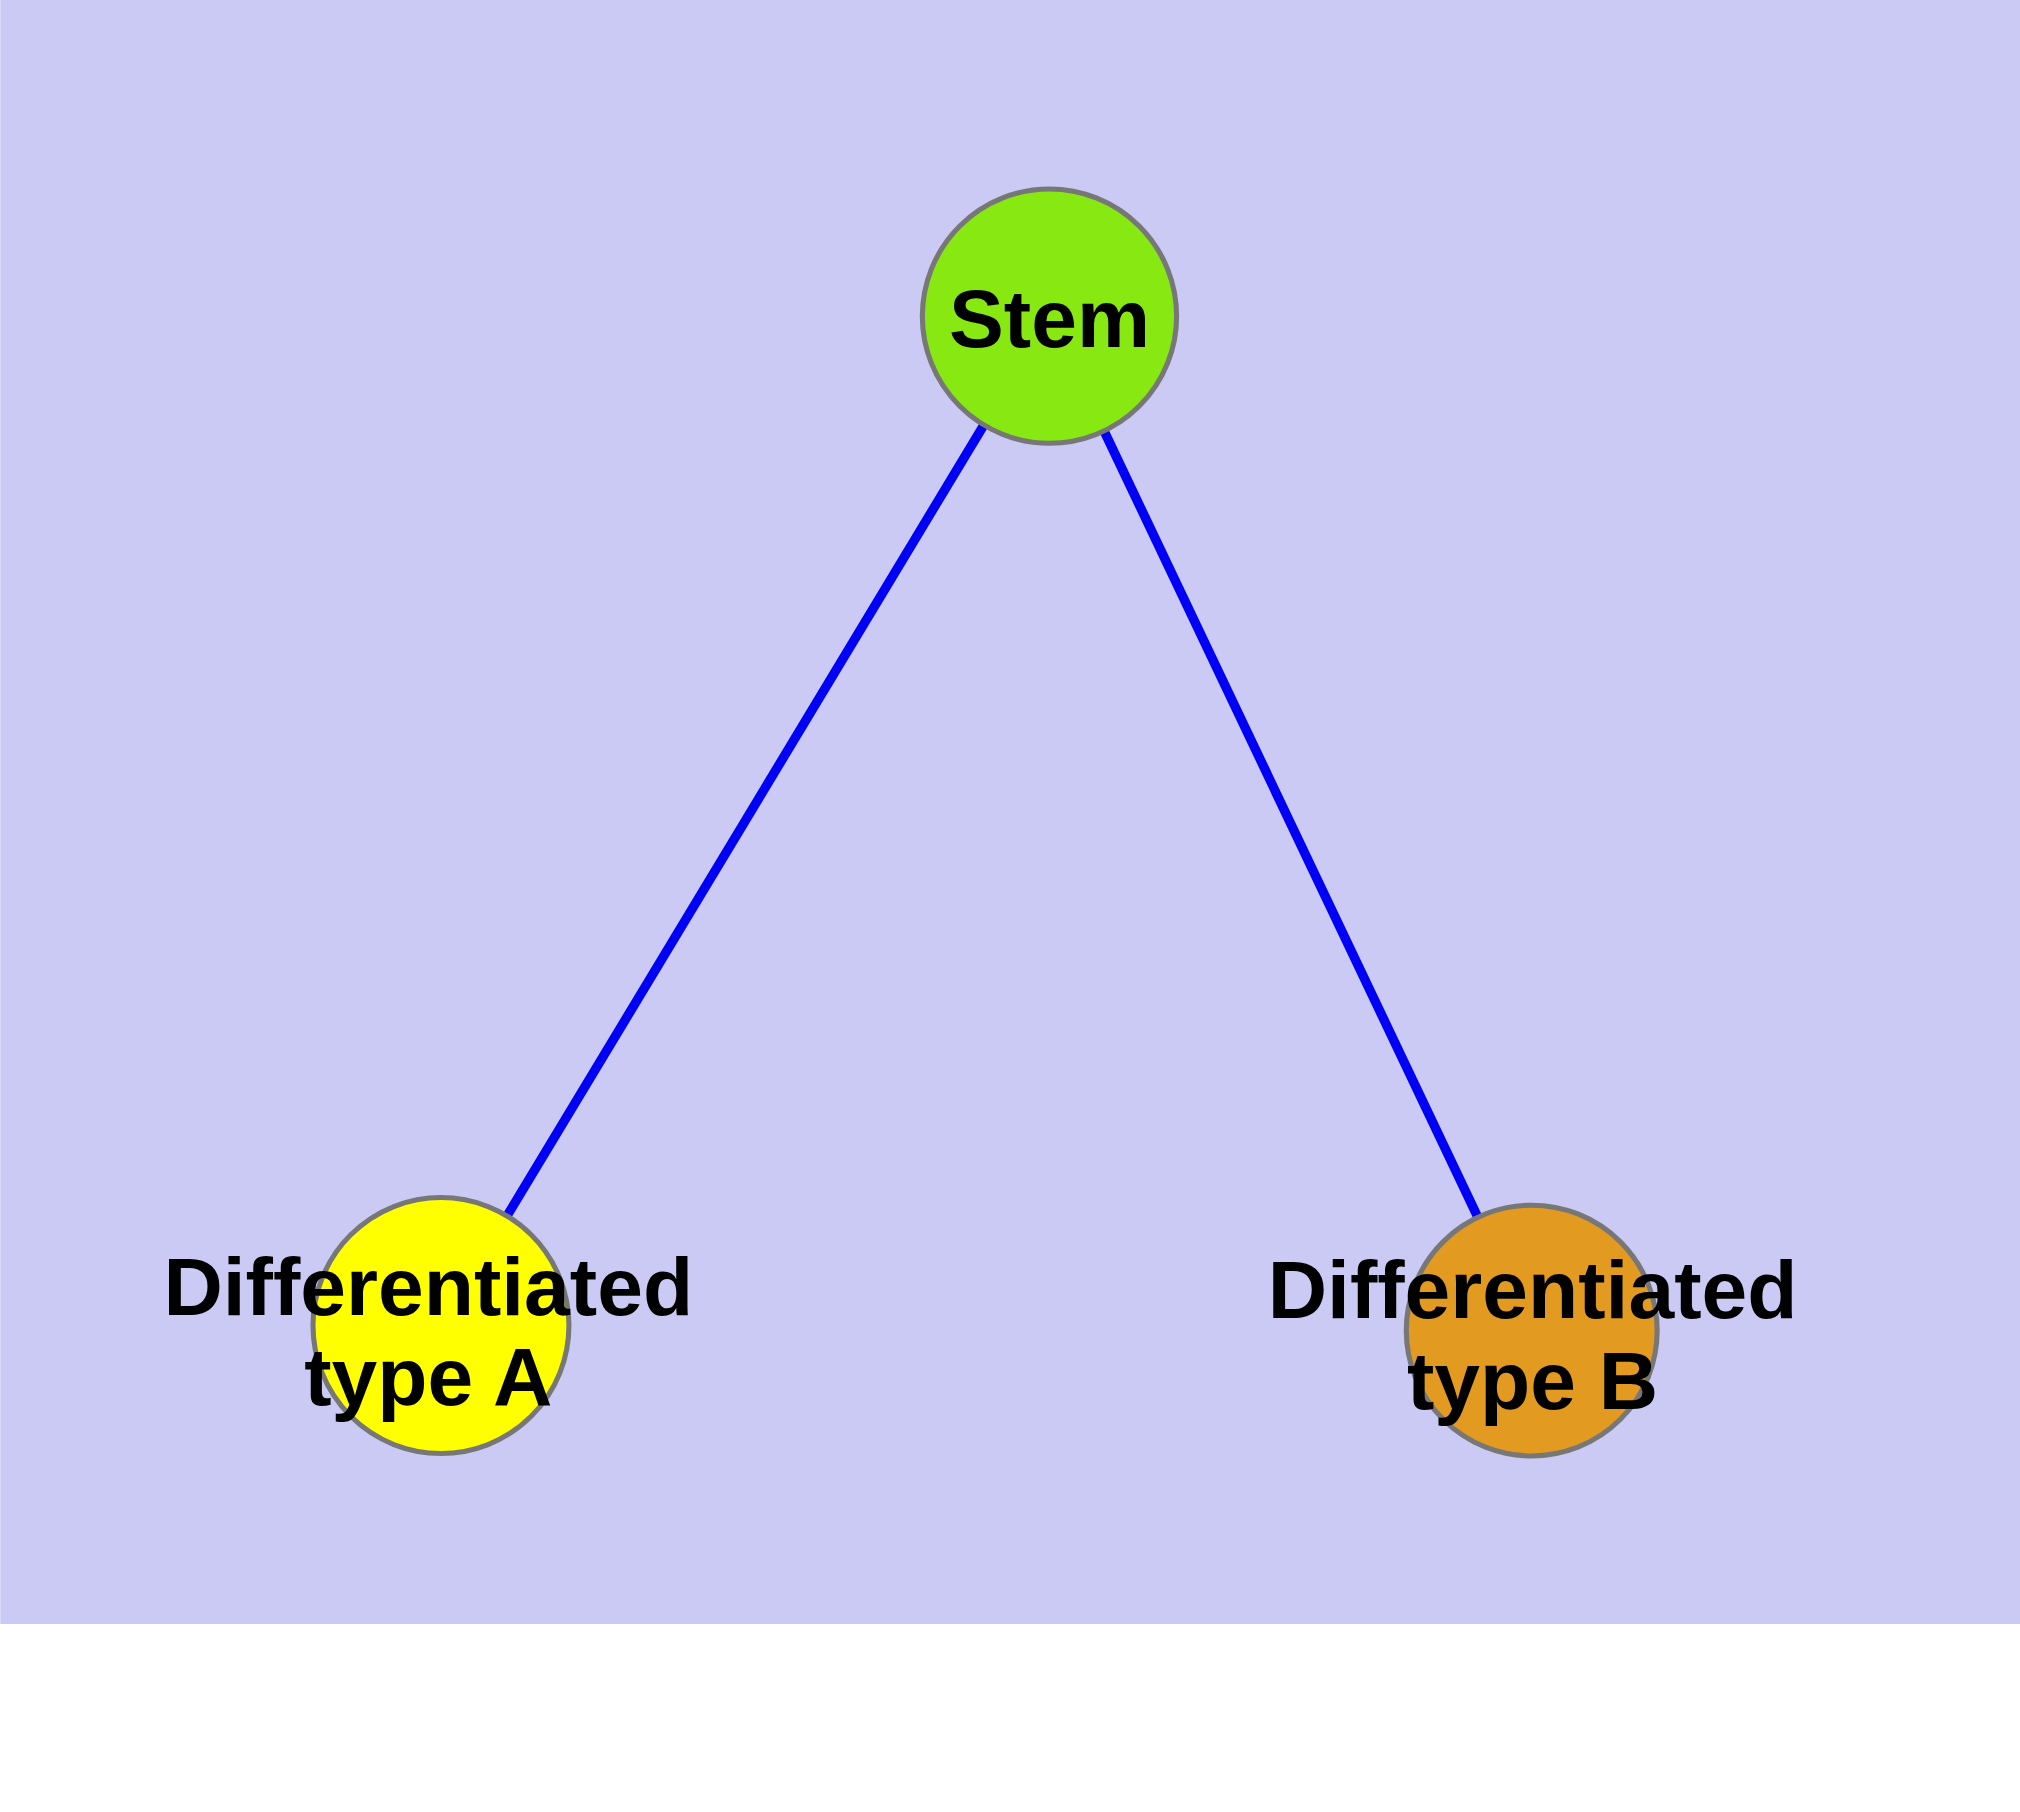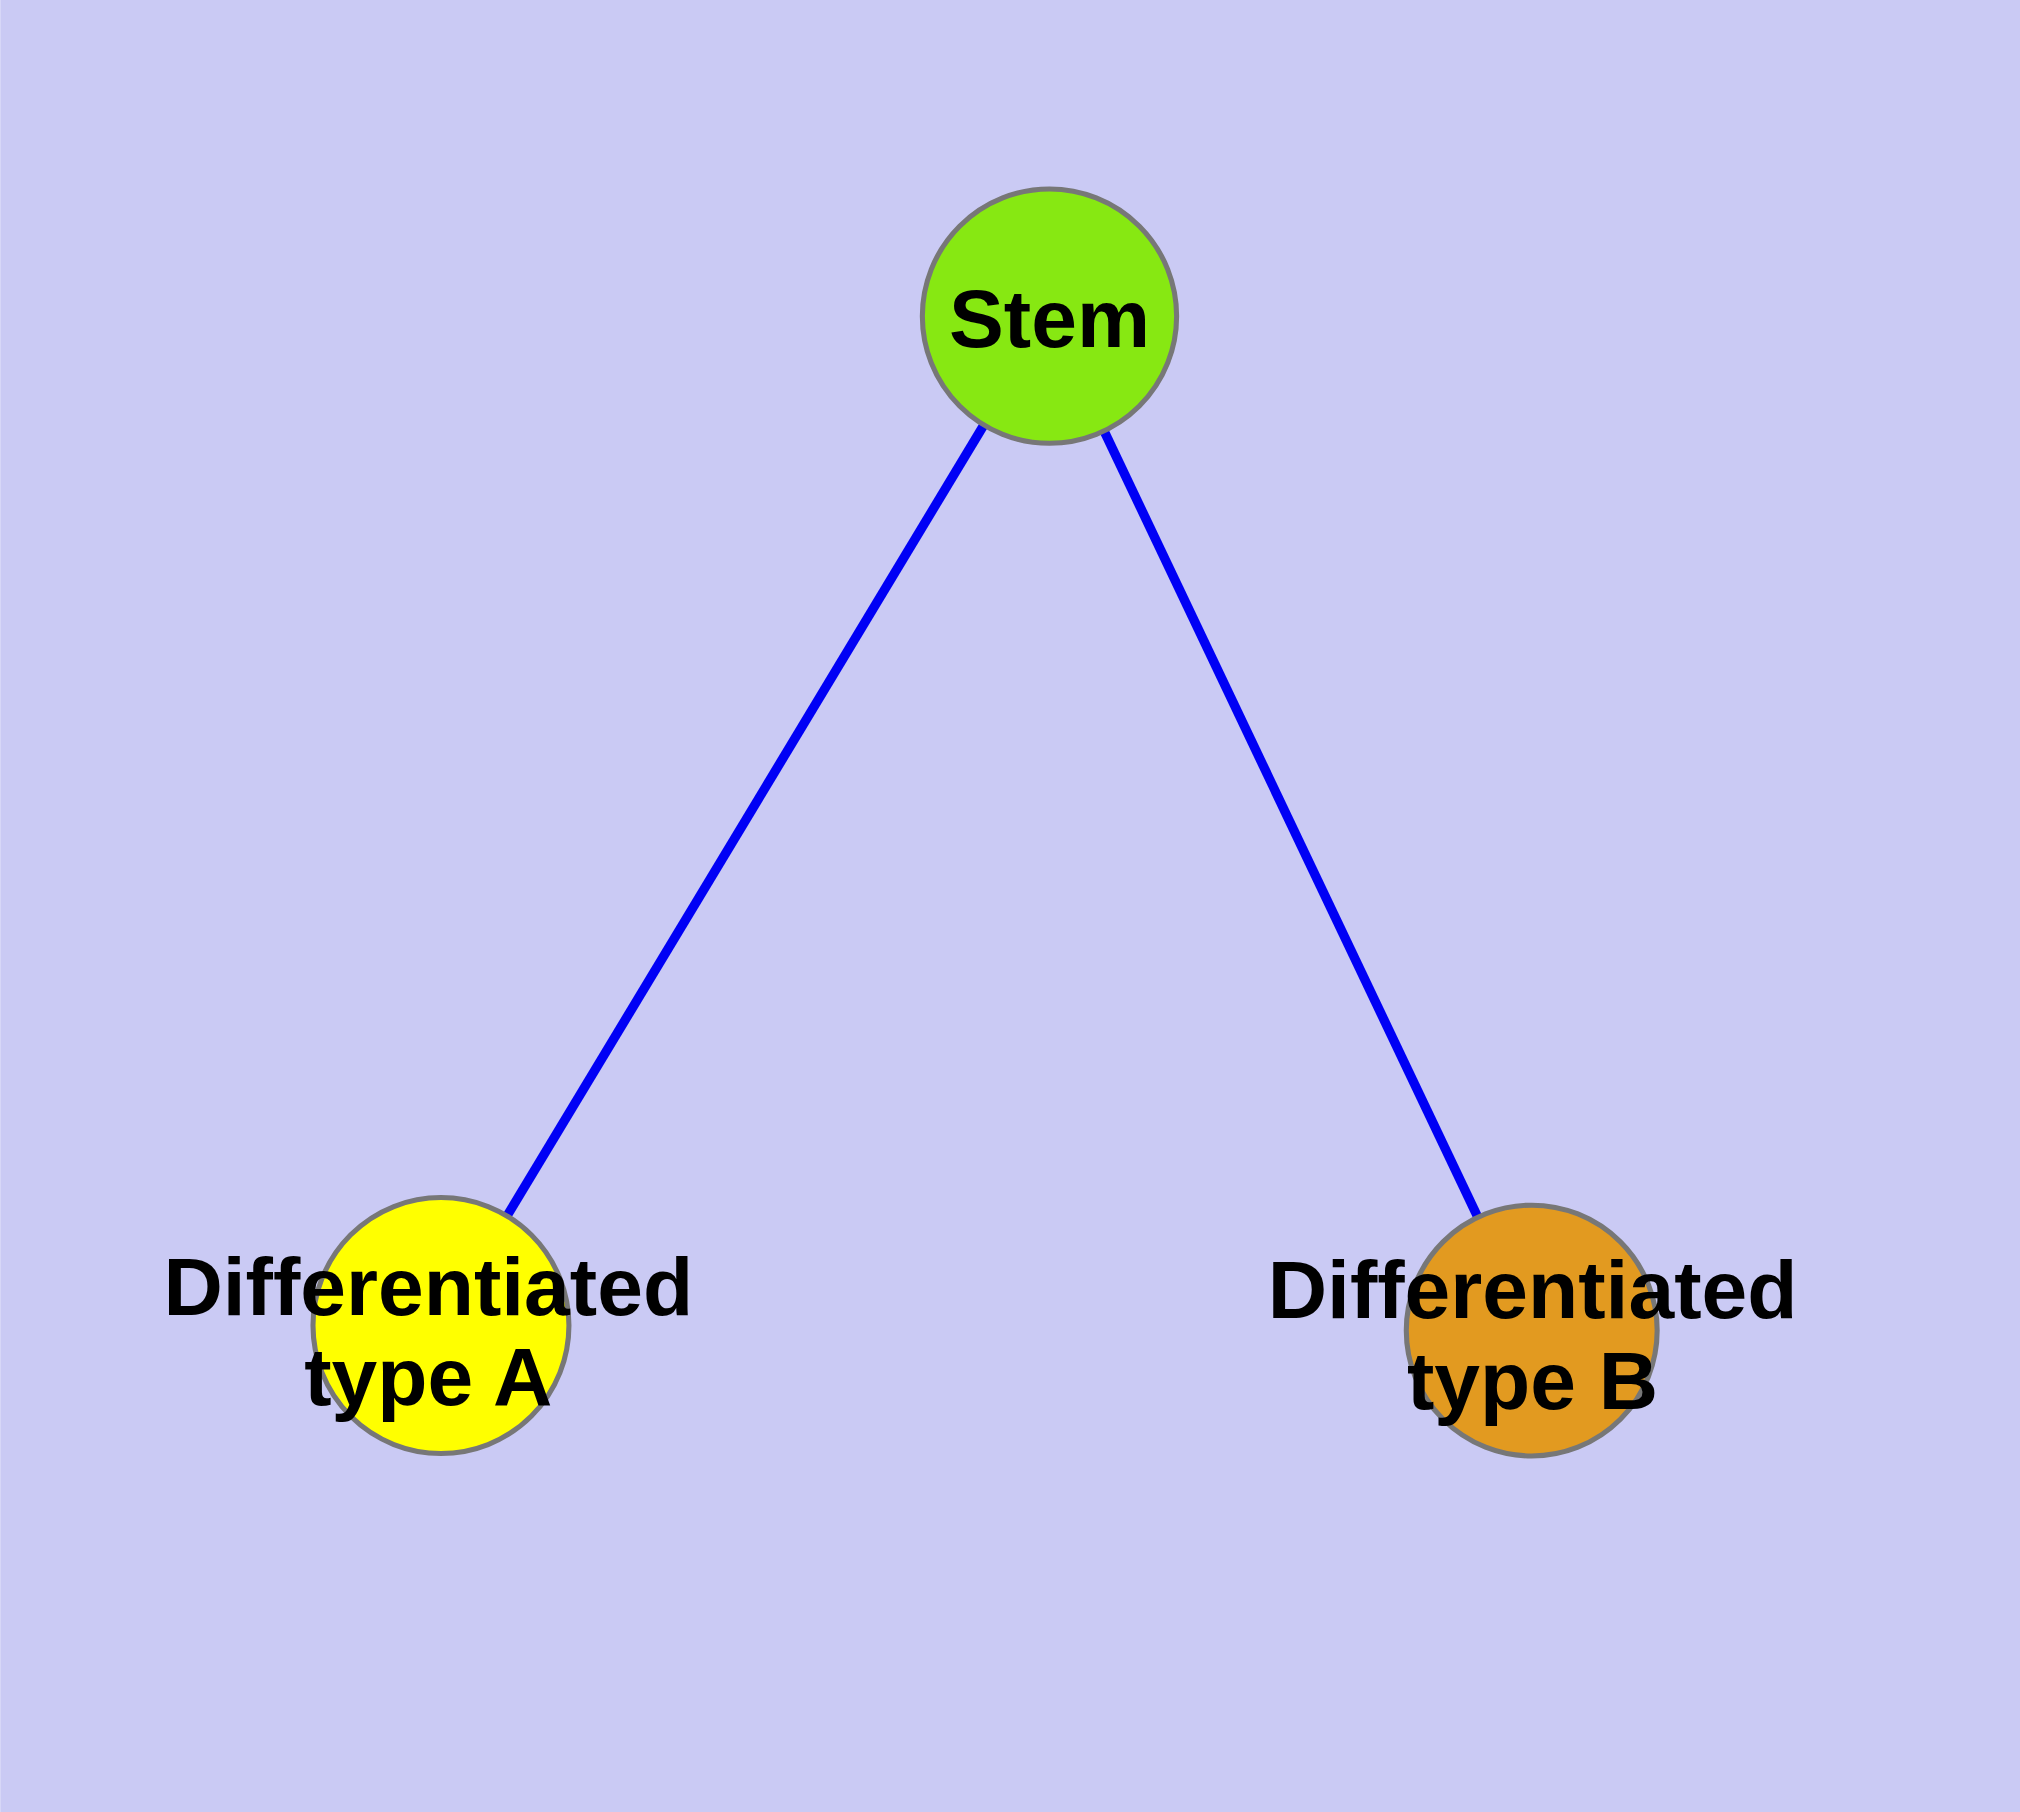--- a/index.html
+++ b/index.html
@@ -3,21 +3,21 @@
 <meta charset="utf-8">
 <style>
   html, body {
     margin: 0;
     padding: 0;
     background: #ffffff;
   }
   .stage {
     position: relative;
     width: 2021px;
-    height: 1812px;
+    height: 1624px;
     overflow: hidden;
     font-family: "Liberation Sans", sans-serif;
     text-align: center;
   }
   svg.graph {
     display: block;
     width: 2021px;
     height: 1812px;
   }
   .edge {

